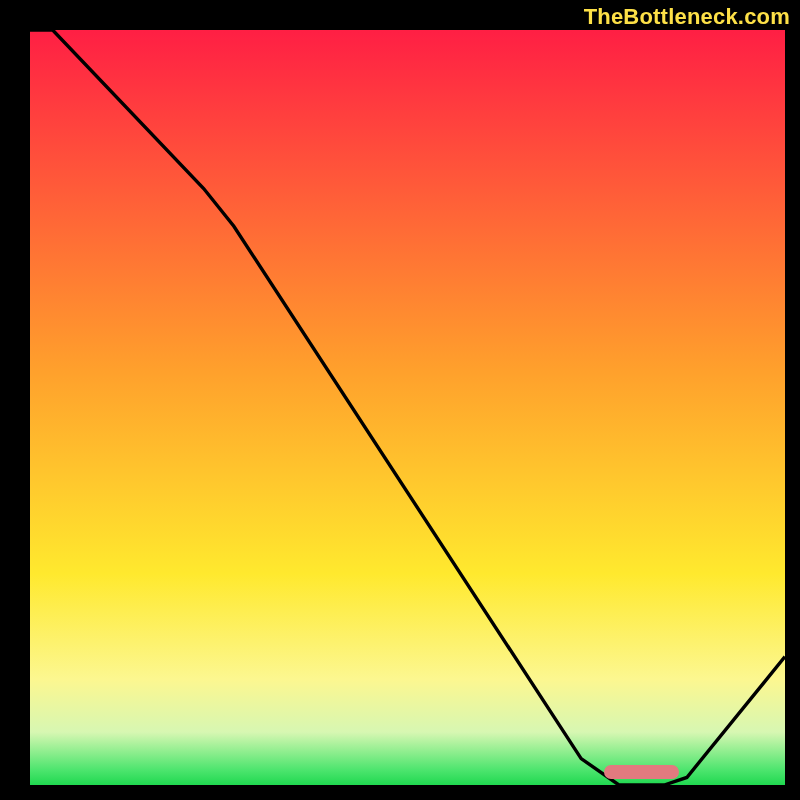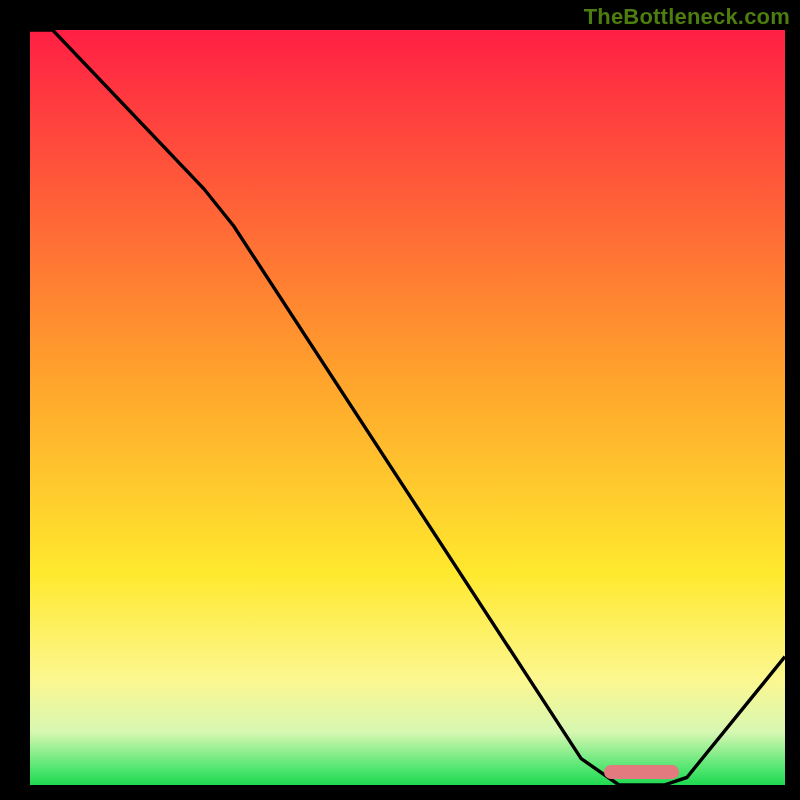--- a/index.html
+++ b/index.html
@@ -14,21 +14,21 @@
   .frame {
     position: relative;
     width: 800px;
     height: 800px;
     background: #000;
   }
   .attribution {
     position: absolute;
     top: 4px;
     right: 10px;
-    color: #4d7c0f;
+    color: #fde047;
     font-size: 22px;
     font-weight: bold;
     letter-spacing: 0.2px;
     z-index: 20;
   }
   .plot-area {
     position: absolute;
     left: 30px;
     top: 30px;
     width: 755px;

